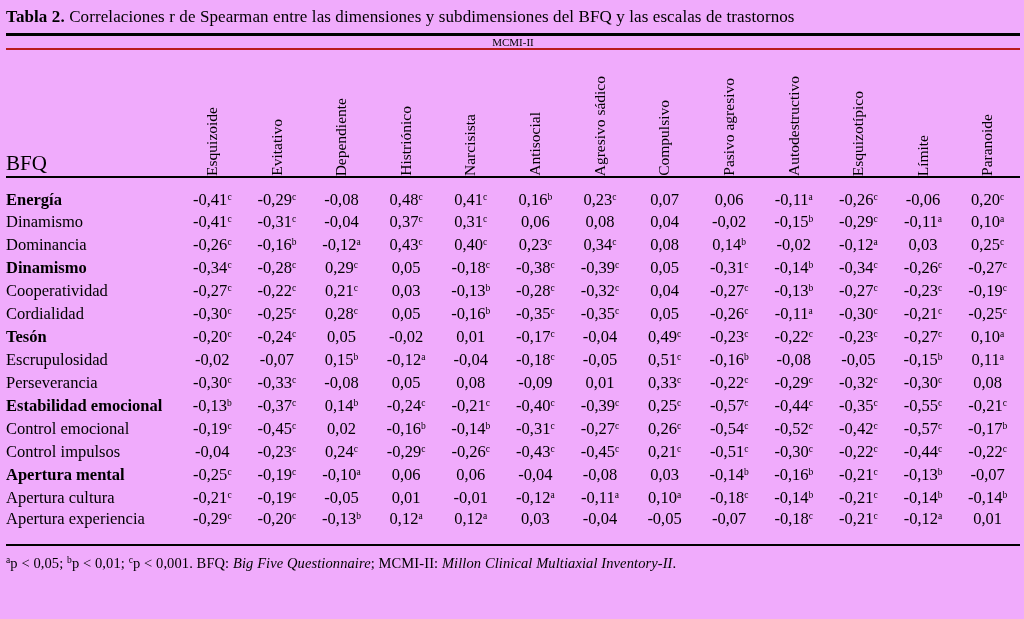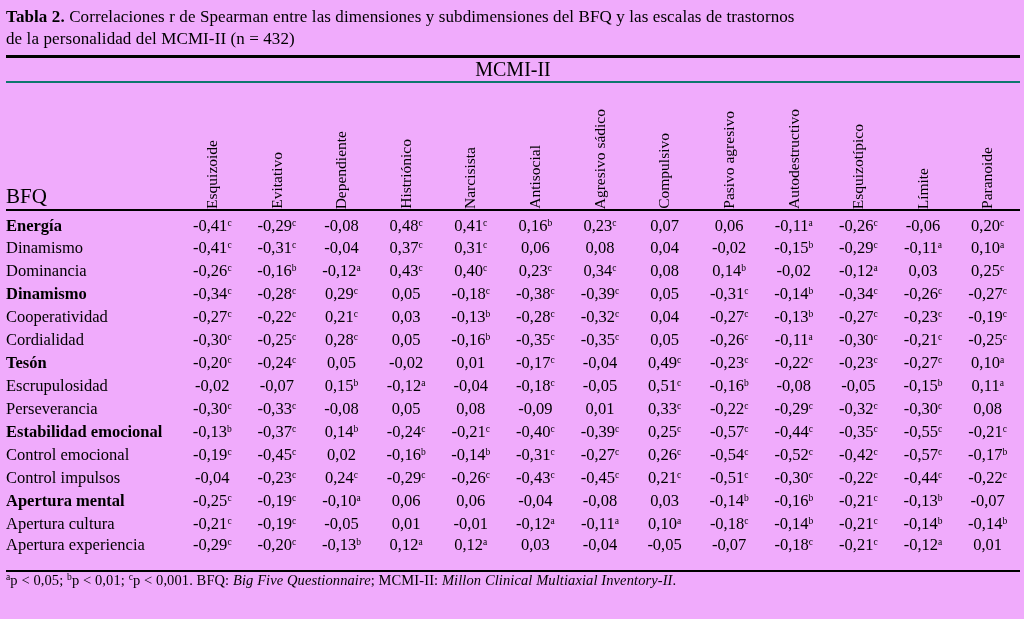--- a/index.html
+++ b/index.html
@@ -31,23 +31,23 @@
     width: 1014px;
     margin-top: 5px;
   }
   table.corr th, table.corr td {
     padding: 0;
     font-weight: normal;
     overflow: visible;
   }
   th.spanner {
     border-top: 3px solid #000;
-    border-bottom: 2px solid #0f766e;
+    border-bottom: 2px solid #b91c1c;
     text-align: center;
-    font-size: 20px;
+    font-size: 11px;
     padding: 11px 0 10px 0;
   }
   tr.colhead-row > th {
     border-bottom: 2.5px solid #000;
     vertical-align: bottom;
     height: 126px;
   }
   th.bfq-cell {
     text-align: left;
     font-size: 21px;
@@ -68,47 +68,47 @@
     font-size: 16.5px;
     white-space: nowrap;
   }
   tbody th.rowlabel.bold { font-weight: bold; }
   tbody td {
     text-align: center;
     font-size: 16.5px;
     white-space: nowrap;
   }
   tbody tr { height: 23px; }
-  tbody tr:first-child > * { padding-top: 5px; }
+  tbody tr:first-child > * { padding-top: 12px; }
   tbody tr:last-child > * {
     border-bottom: 2.5px solid #000;
     padding-bottom: 15px;
   }
   sup {
     font-size: 9.5px;
     line-height: 0;
     vertical-align: baseline;
     position: relative;
     top: -5px;
   }
   .footnote {
+    margin-top: 9px;
     font-size: 14.5px;
     letter-spacing: 0.1px;
   }
   .footnote i { font-style: italic; }
 </style>
 </head>
 <body>
 
 <div class="page">
 
   <div class="title">
     <span class="bold">Tabla 2.</span>
     <span>Correlaciones r de Spearman entre las dimensiones y subdimensiones del BFQ y las escalas de trastornos</span><br>
-    <span>de la personalidad del MCMI-II (n = 432)</span>
   </div>
 
   <table class="corr">
     <colgroup id="corr-colgroup">
         <col style="width: 174px;">
         <col>
         <col>
         <col>
         <col>
         <col>

